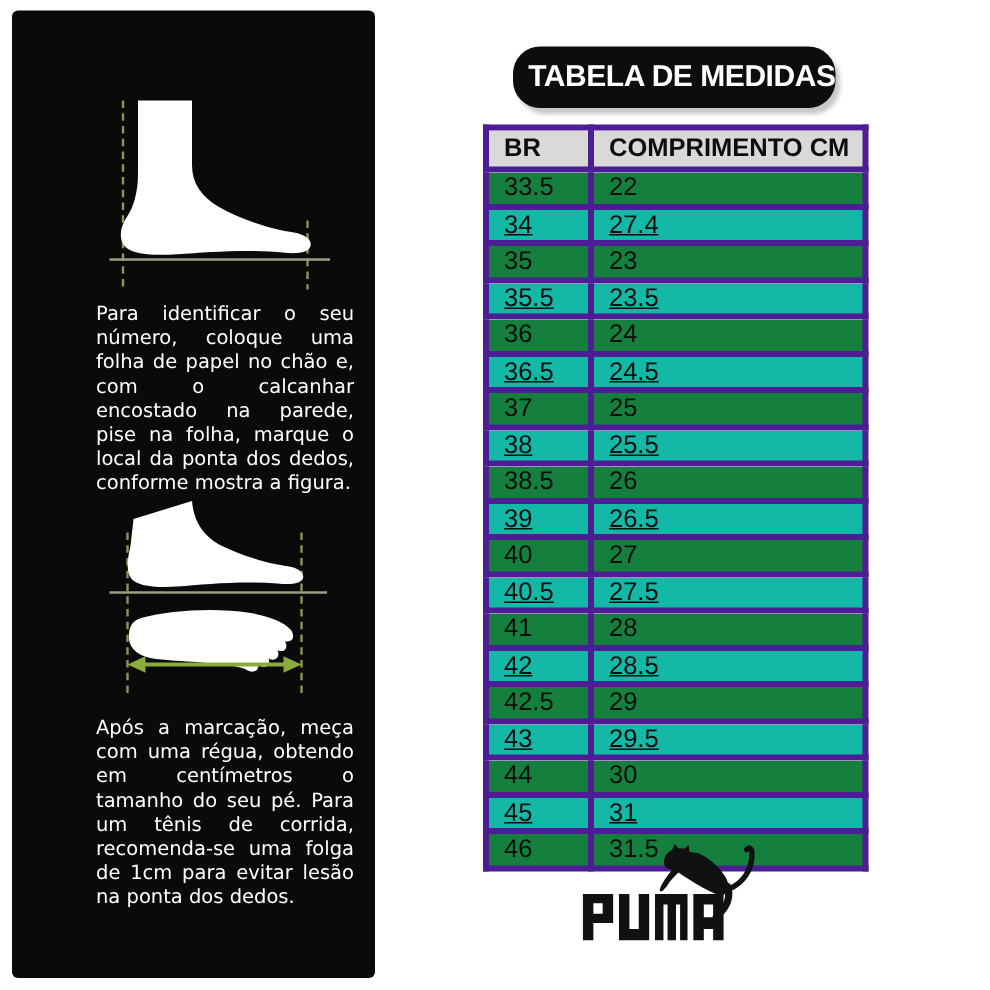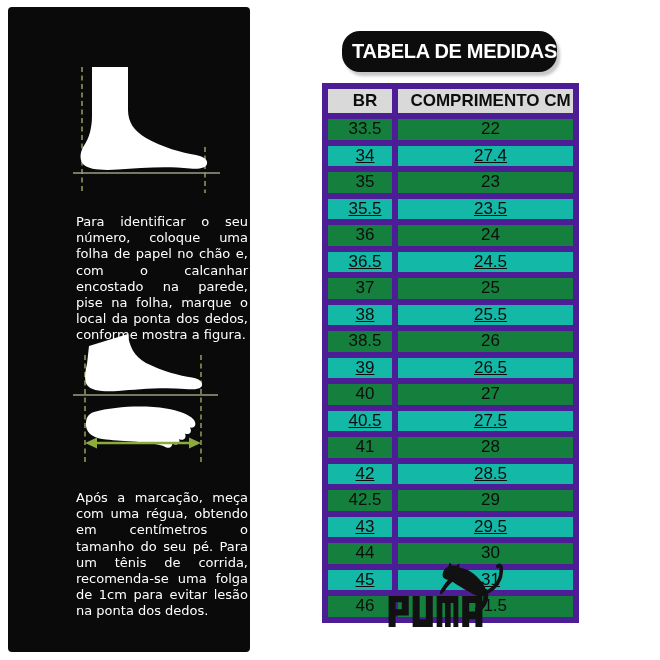--- a/index.html
+++ b/index.html
@@ -5,38 +5,38 @@
   html,body{margin:0;padding:0;background:#ffffff;}
   #page{position:relative;width:660px;height:660px;background:#ffffff;overflow:hidden;
         font-family:"Liberation Sans",sans-serif;}
 
   
   .panel{position:absolute;left:8px;top:7px;width:242px;height:645px;
          background:#0a0a0a;border-radius:4px;}
   .illu{position:absolute;}
   .illu1{left:40px;top:45px;}
   .illu2{left:48px;top:321px;}
-  .panel p{position:absolute;left:52px;width:172px;margin:16px;color:#ffffff;
+  .panel p{position:absolute;left:52px;width:172px;margin:4px;color:#ffffff;
            font-size:13px;line-height:16.2px;text-align:justify;
            font-family:"DejaVu Sans","Liberation Sans",sans-serif;}
   .p1{top:191px;}
   .p2{top:467px;}
 
   
   .pill{position:absolute;left:342px;top:31px;width:215px;height:41px;
         background:#0d0d0d;border-radius:18px;display:flex;align-items:center;
         justify-content:flex-end;box-shadow:3px 4px 3px #c7c7c7;}
   .pill span{color:#ffffff;font-weight:bold;font-size:20px;letter-spacing:-0.3px;}
 
   
   table.sizes{position:absolute;left:322px;top:83px;width:257px;
               border-collapse:collapse;table-layout:fixed;}
   table.sizes col.c1{width:70px;}
-  table.sizes th,table.sizes td{border:6px solid #4c1d95;padding:0 0 0 10px;
-              font-size:17px;color:#0d0d0d;text-align:center;white-space:nowrap;
+  table.sizes th,table.sizes td{border:4px solid #4c1d95;padding:0 0 0 10px;
+              font-size:17px;color:#0d0d0d;text-align:left;white-space:nowrap;
               overflow:hidden;}
   table.sizes th{background:#d9d9d9;font-weight:bold;height:24px;line-height:24px;}
   table.sizes td{height:20.5px;line-height:20.5px;background:#15803d;}
   table.sizes tr.alt td{background:#14b8a6;text-decoration:underline;}
 
   
   .cat{position:absolute;left:439px;top:560px;width:73px;height:56px;}
   .wordmark{position:absolute;left:388px;top:596px;width:95px;height:31px;}
 </style>
 </head>

